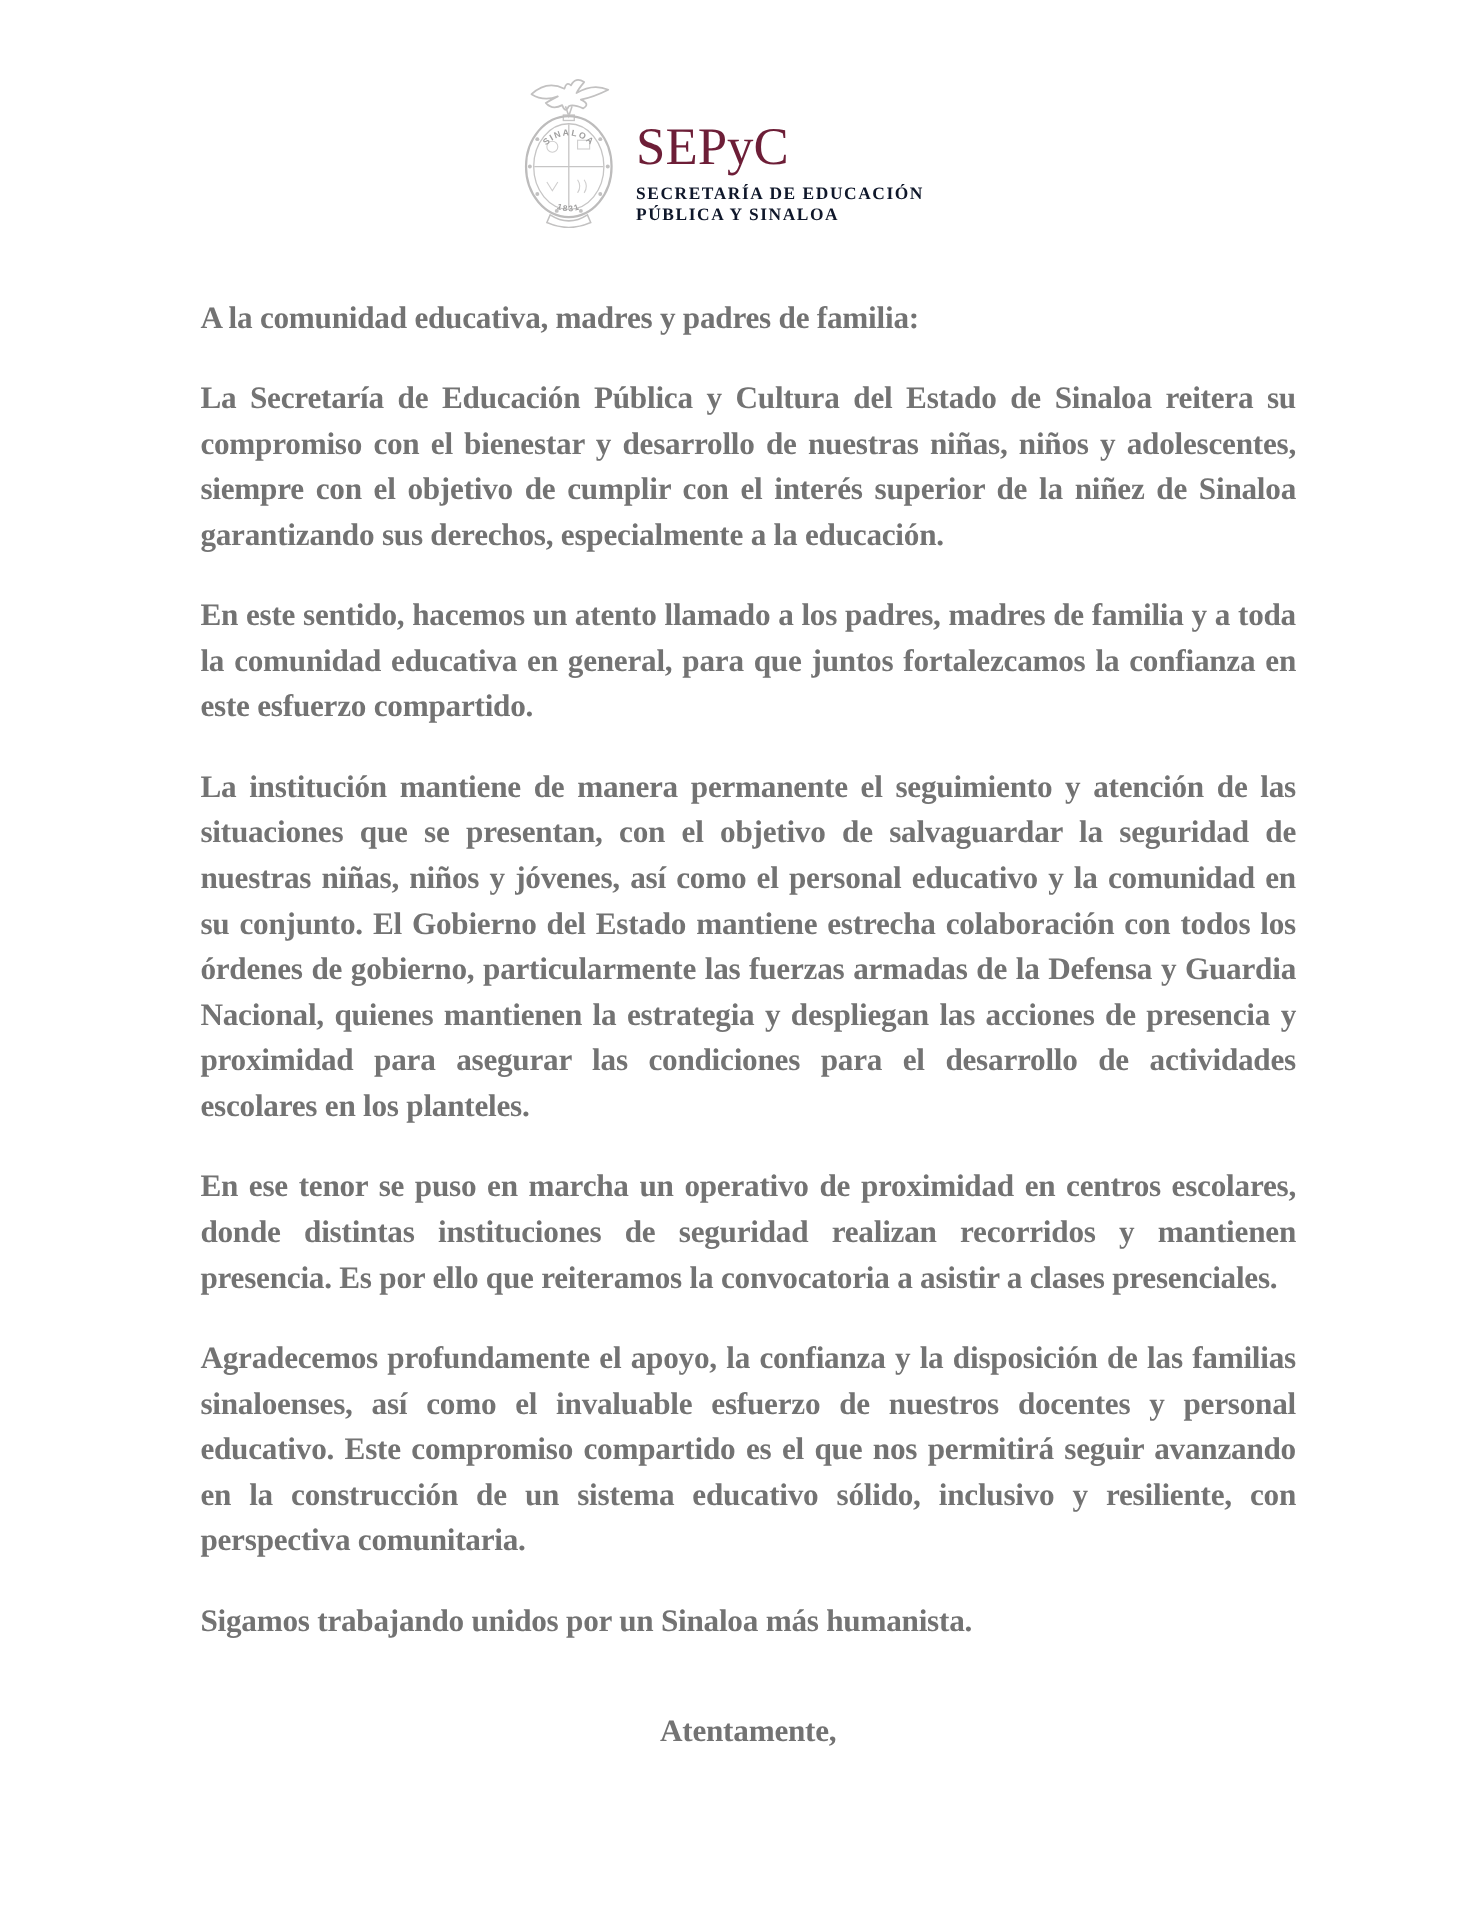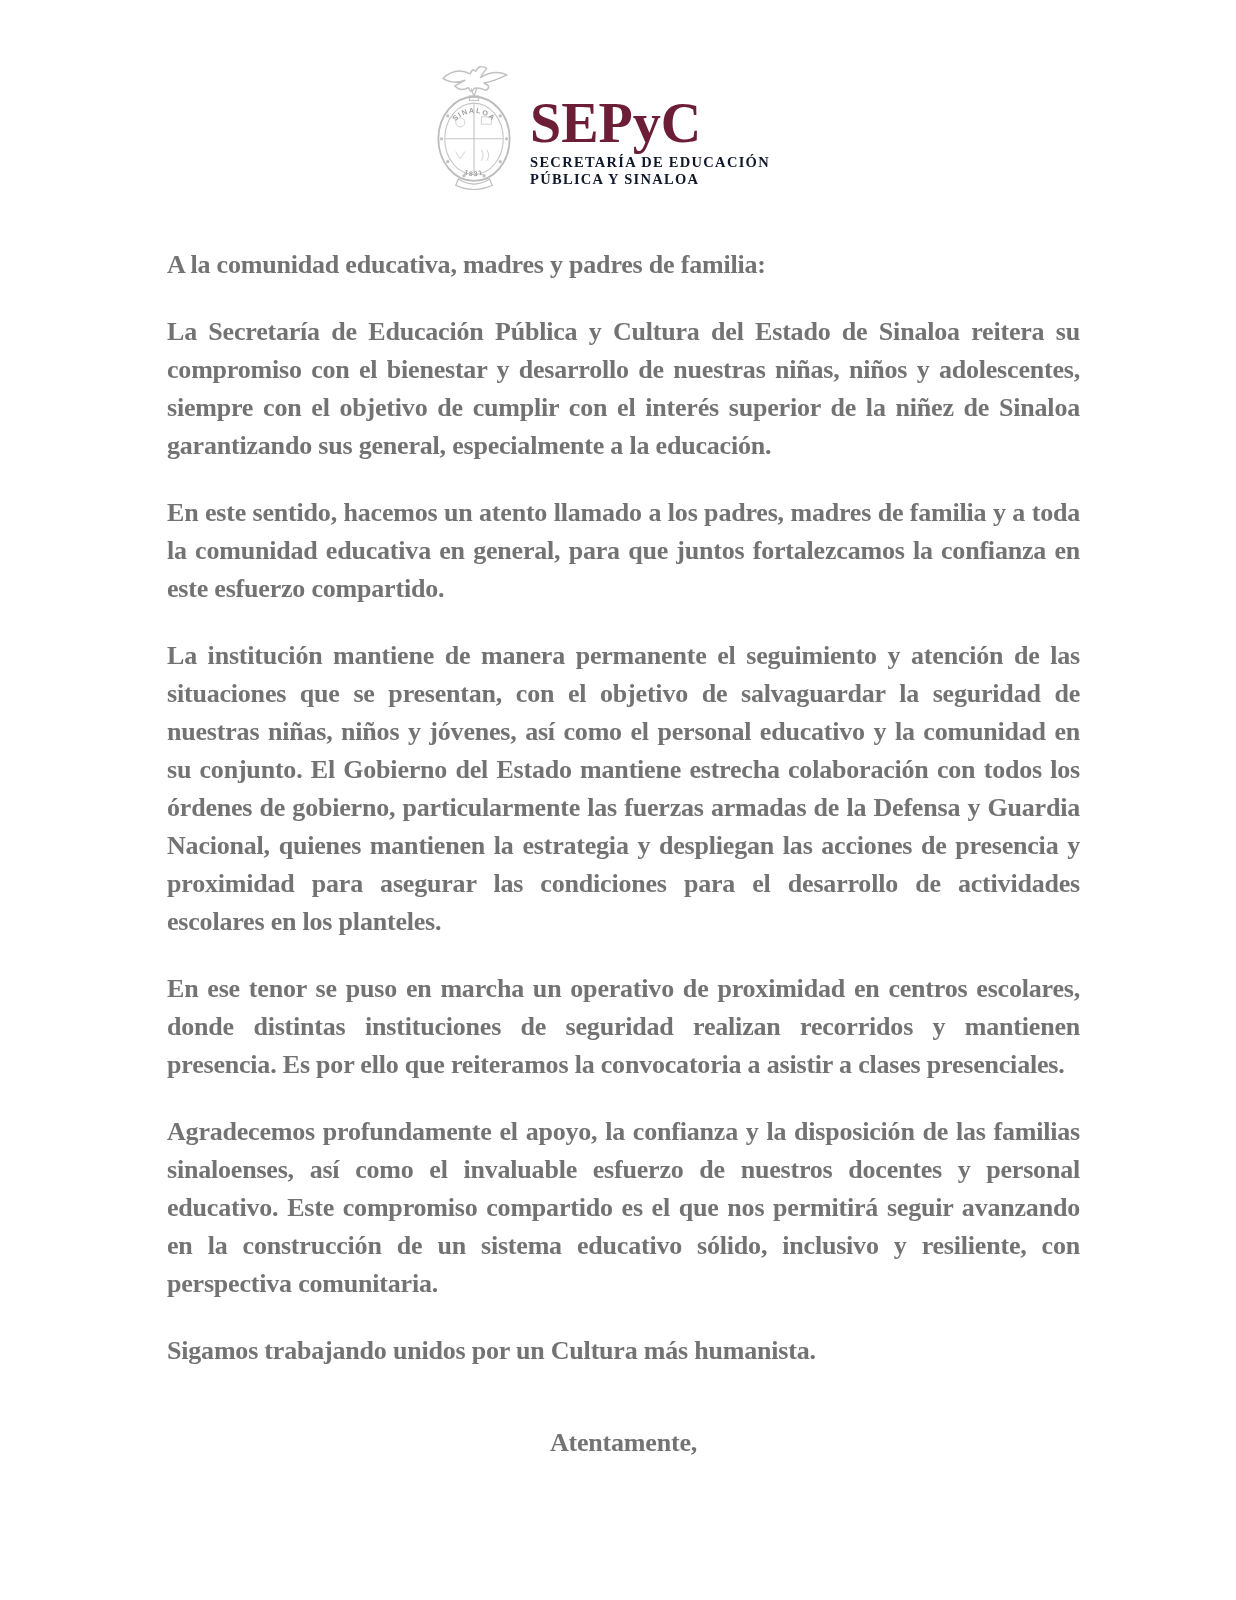--- a/index.html
+++ b/index.html
@@ -30,23 +30,23 @@
     width: 92px;
     height: 128px;
     flex: 0 0 auto;
   }
   .logo-text {
     display: flex;
     flex-direction: column;
     padding-bottom: 2px;
   }
   .logo-acronym {
-    font-size: 56px;
+    font-size: 44px;
     line-height: 52px;
-    font-weight: 700;
+    font-weight: 400;
     color: #6d1e37;
     letter-spacing: 0px;
   }
   .logo-subtitle {
     margin-top: 5px;
     font-size: 14.5px;
     line-height: 17px;
     font-weight: 700;
     color: #0f172a;
     letter-spacing: 1.3px;
@@ -137,26 +137,26 @@
       <div class="logo-subtitle">
         <span>SECRETARÍA DE EDUCACIÓN</span><br>
         <span>PÚBLICA Y SINALOA</span>
       </div>
     </div>
   </header>
 
   <main class="letter-body">
     <p class="salutation">A la comunidad educativa, madres y padres de familia:</p>
 
-    <p class="para">La Secretaría de Educación Pública y Cultura del Estado de Sinaloa reitera su   compromiso con el bienestar y desarrollo de nuestras niñas, niños y adolescentes, siempre con el objetivo de cumplir con el interés superior de la niñez de Sinaloa garantizando sus general, especialmente a la educación.</p>
+    <p class="para">La Secretaría de Educación Pública y Cultura del Estado de Sinaloa reitera su   compromiso con el bienestar y desarrollo de nuestras niñas, niños y adolescentes, siempre con el objetivo de cumplir con el interés superior de la niñez de Sinaloa garantizando sus derechos, especialmente a la educación.</p>
     <p class="para">En este sentido, hacemos un atento llamado a los padres, madres de familia y a toda la comunidad educativa en general, para que juntos fortalezcamos la confianza en este esfuerzo compartido.</p>
     <p class="para">La institución mantiene de manera permanente el seguimiento y atención de las situaciones que se presentan, con el objetivo de salvaguardar la seguridad de nuestras niñas, niños y jóvenes, así como el personal educativo y la comunidad en su conjunto. El Gobierno del Estado mantiene estrecha colaboración con todos los órdenes de gobierno, particularmente las fuerzas armadas de la Defensa y Guardia Nacional, quienes mantienen la estrategia y despliegan las acciones de presencia y proximidad para asegurar las condiciones para el desarrollo de actividades escolares en los planteles.</p>
     <p class="para">En ese tenor se puso en marcha un operativo de proximidad en centros escolares, donde distintas instituciones de seguridad realizan recorridos y mantienen presencia. Es por ello que reiteramos la convocatoria a asistir a clases presenciales.</p>
     <p class="para">Agradecemos profundamente el apoyo, la confianza y la disposición de las familias sinaloenses, así como el invaluable esfuerzo de nuestros docentes y personal educativo. Este compromiso compartido es el que nos permitirá seguir avanzando en la construcción de un sistema educativo sólido, inclusivo y resiliente, con perspectiva comunitaria.</p>
-    <p class="para single-line">Sigamos trabajando unidos por un Cultura más humanista.</p>
+    <p class="para single-line">Sigamos trabajando unidos por un Sinaloa más humanista.</p>
 
     <div class="closing">
       <p>Atentamente,</p>
 
     </div>
   </main>
 
 </div>
 
 </body></html>

